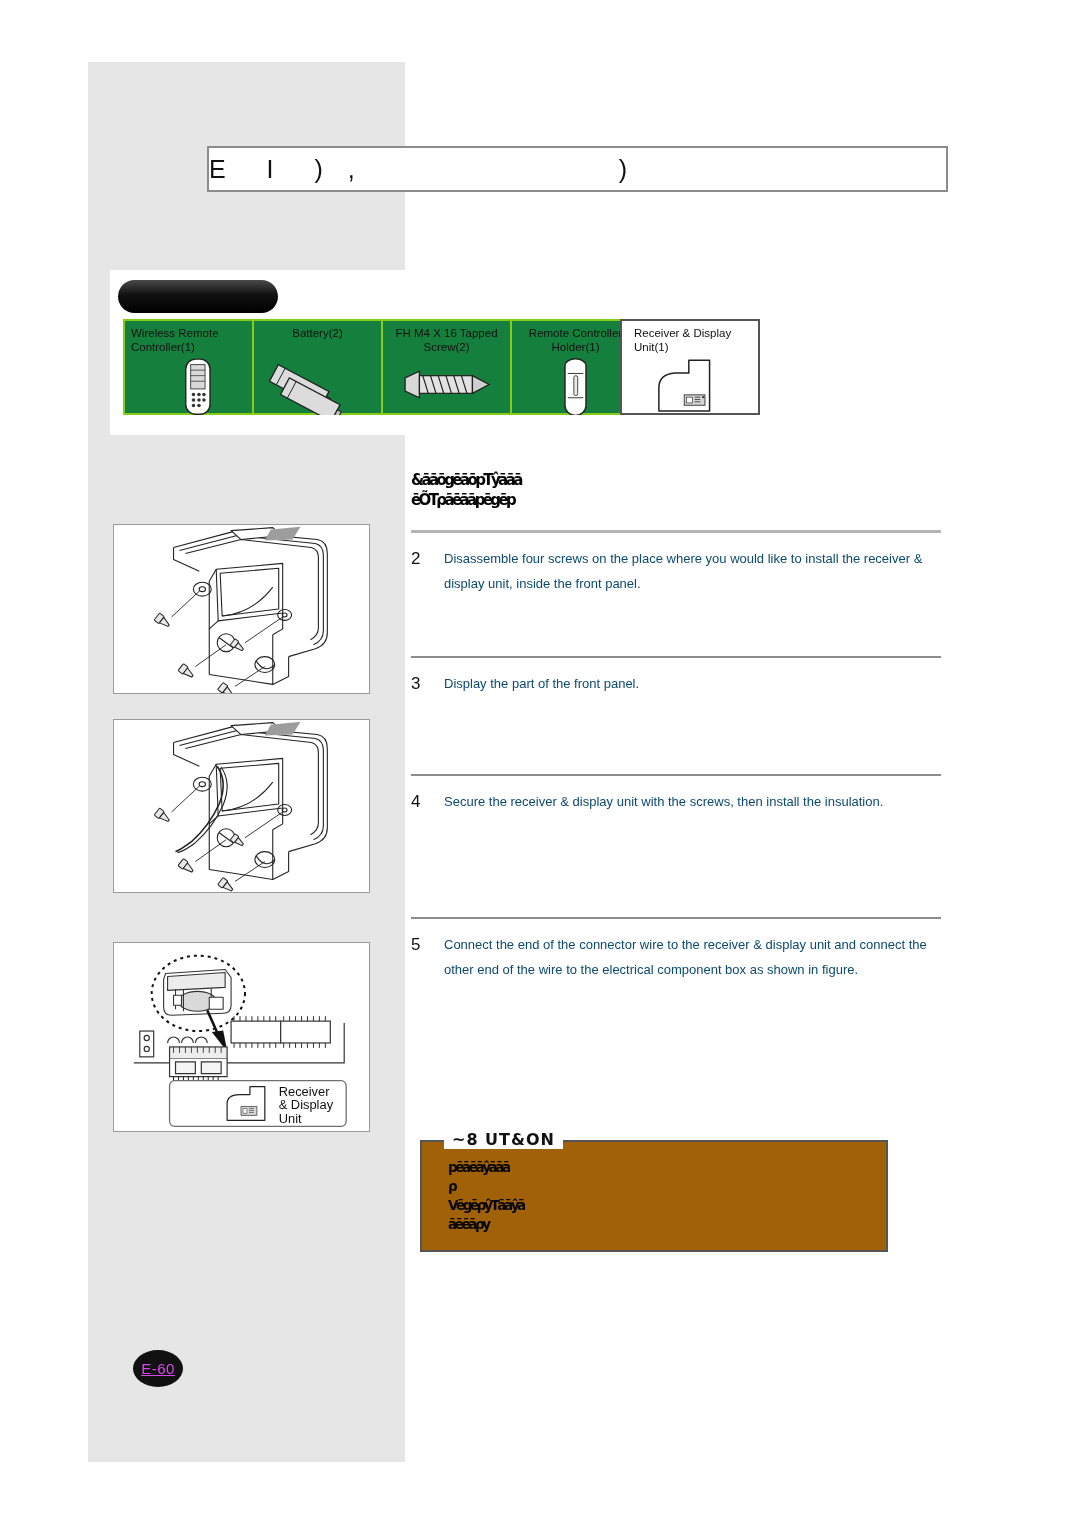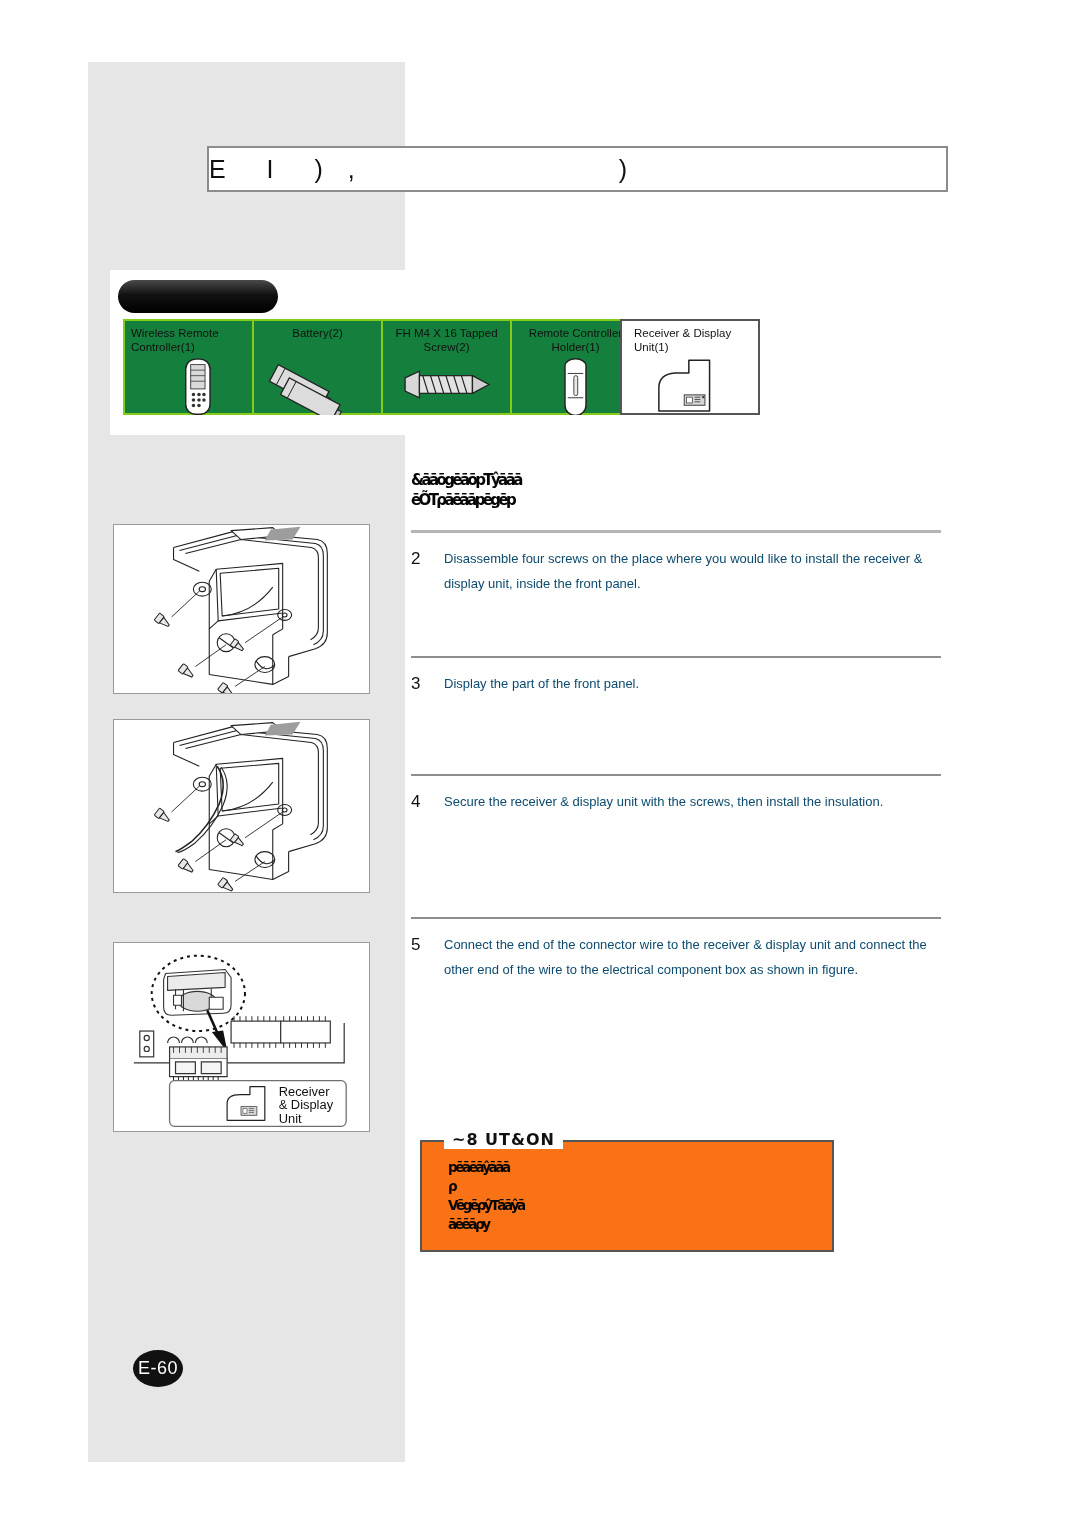--- a/index.html
+++ b/index.html
@@ -67,40 +67,40 @@
   .hr.thin{height:2px;background:#8d8d8d;}
   .step{display:flex;align-items:flex-start;padding-top:13px;}
   .step-num{width:33px;flex:0 0 33px;font-size:17px;line-height:25px;color:#111;}
   .step-body{font-size:13px;line-height:25px;color:#0c4a6e;}
   .pad-a{height:60px;}
   .pad-b{height:78px;}
   .pad-c{height:103px;}
 
   
   .caution{
-    position:absolute;left:420px;top:1140px;width:414px;height:112px;
-    background:#f97316;border:2px solid #555;box-sizing:border-box;
+    position:absolute;left:420px;top:1140px;width:468px;height:112px;
+    background:#a16207;border:2px solid #555;box-sizing:border-box;
   }
   .caution-legend{
     position:absolute;left:22px;top:-12px;background:#ffffff;padding:0 8px;
     font-size:16px;letter-spacing:1px;font-weight:bold;color:#111;
     font-family:"DejaVu Sans",sans-serif;
   }
   .caution-body{
     position:absolute;left:26px;top:16px;right:10px;
     font-weight:bold;font-size:13.5px;line-height:19px;color:#060606;
     letter-spacing:-2.4px;word-spacing:-5px;
     font-family:"DejaVu Sans",sans-serif;white-space:pre-line;
   }
 
   
   .pageno{
     position:absolute;left:133px;top:1350px;width:50px;height:37px;border-radius:50%;
-    background:#111;color:#ffffff;display:flex;align-items:center;justify-content:center;
-    font-size:18px;letter-spacing:.5px;
+    background:#111;color:#d946ef;display:flex;align-items:center;justify-content:center;
+    font-size:15px;letter-spacing:.5px;text-decoration:underline;
   }
 </style>
 </head>
 <body>
 
 <div class="bg-left-band"></div>
 <div class="bg-white-right"></div>
 <div class="bg-gray-col"></div>
 <div class="bg-white-top-strip"></div>
 

